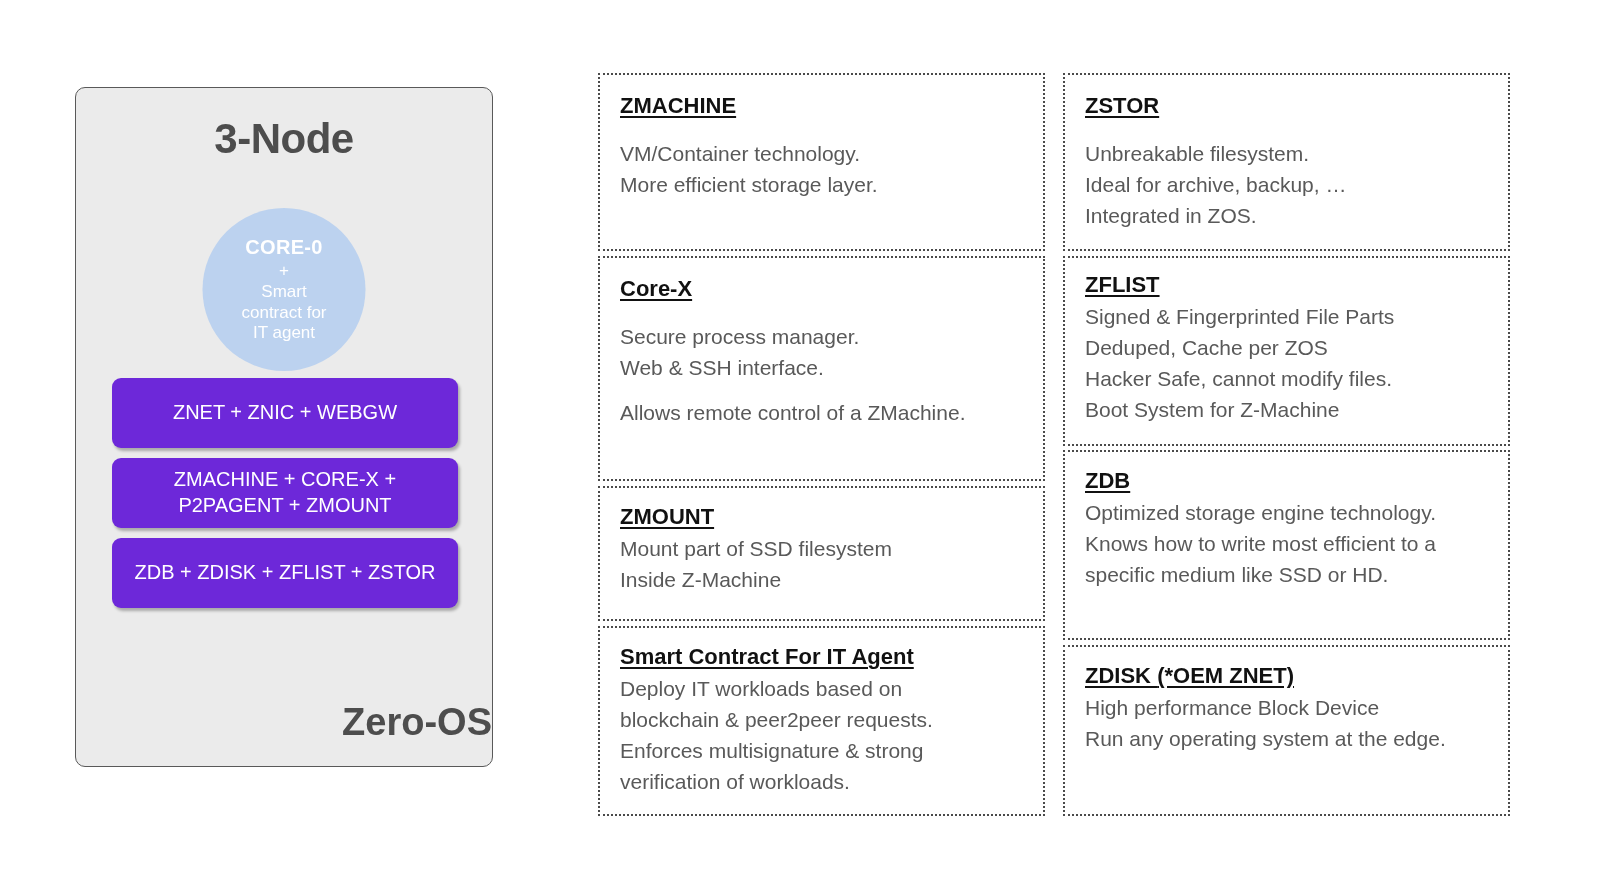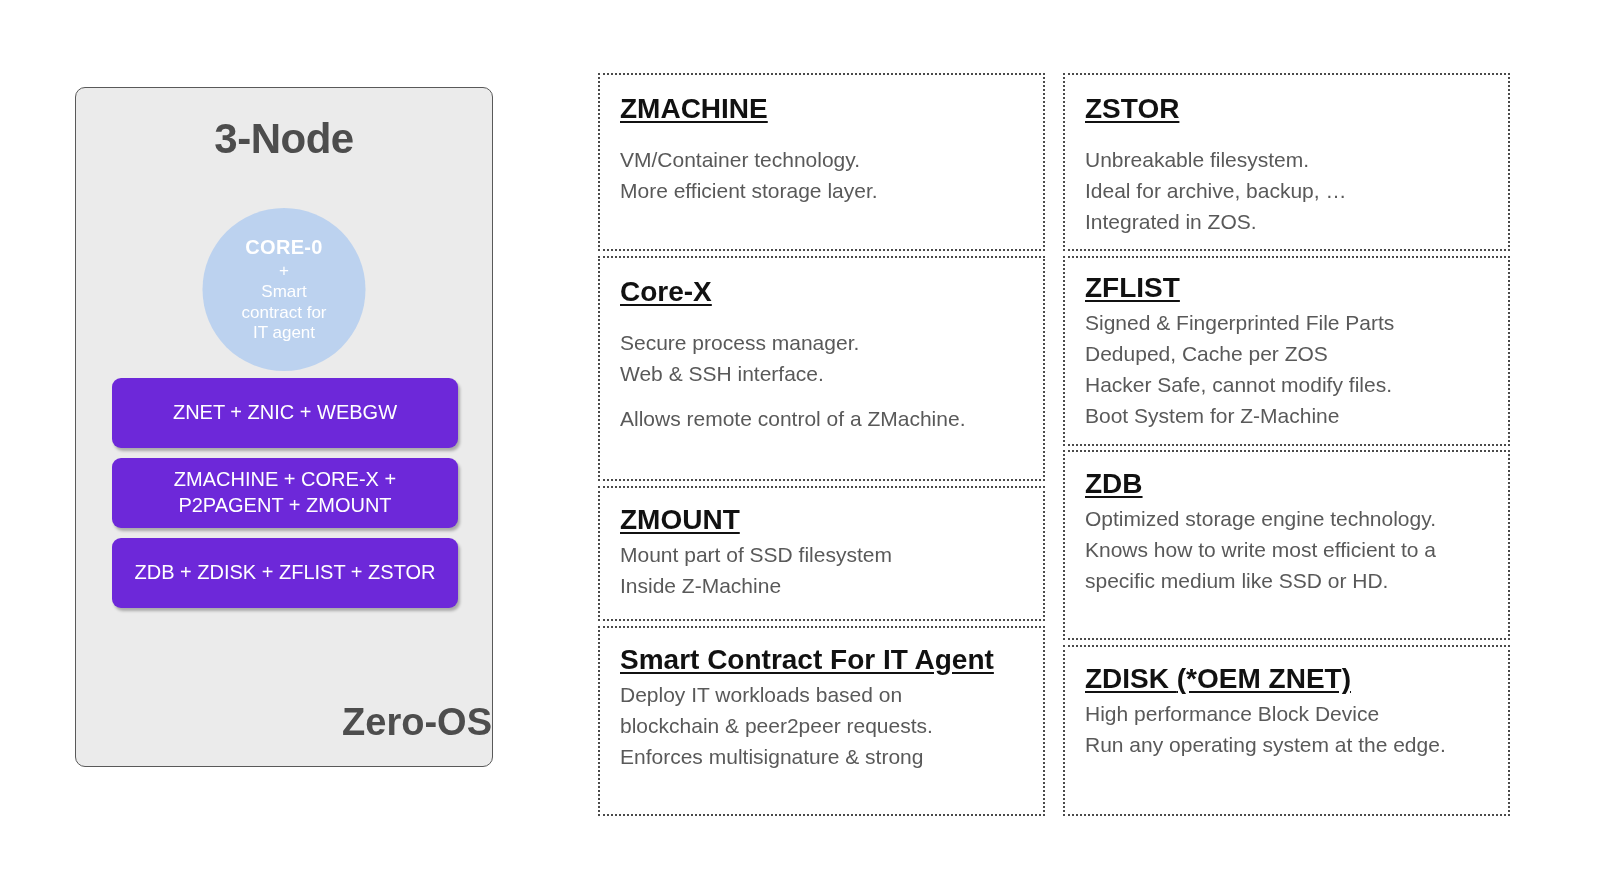--- a/index.html
+++ b/index.html
@@ -111,21 +111,21 @@
     position: absolute;
     border: 2px dotted #4a4a4a;
     box-sizing: border-box;
     background: transparent;
     padding: 0;
   }
   .card-inner {
     padding: 18px 0 0 20px;
   }
   .card-title {
-    font-size: 28px;
+    font-size: 22px;
     color: #111111;
     font-weight: bold;
     text-decoration: underline;
     text-underline-offset: 3px;
     margin: 0 0 4px 0;
     display: block;
   }
   .card-body {
     font-size: 21px;
     color: #595959;
@@ -221,20 +221,21 @@
   </div>
 </div>
 
 <div class="card" id="card-smart">
   <div class="card-inner">
     <span class="card-title">Smart Contract For IT Agent</span>
     <div class="card-body">
       <div>Deploy IT workloads based on</div>
       <div>blockchain &amp; peer2peer requests.</div>
       <div>Enforces multisignature &amp; strong</div>
+      <div>verification of workloads.</div>
     </div>
   </div>
 </div>
 
 <div class="card" id="card-zstor">
   <div class="card-inner">
     <span class="card-title">ZSTOR</span>
     <div class="title-gap"></div>
     <div class="card-body">
       <div>Unbreakable filesystem.</div>

